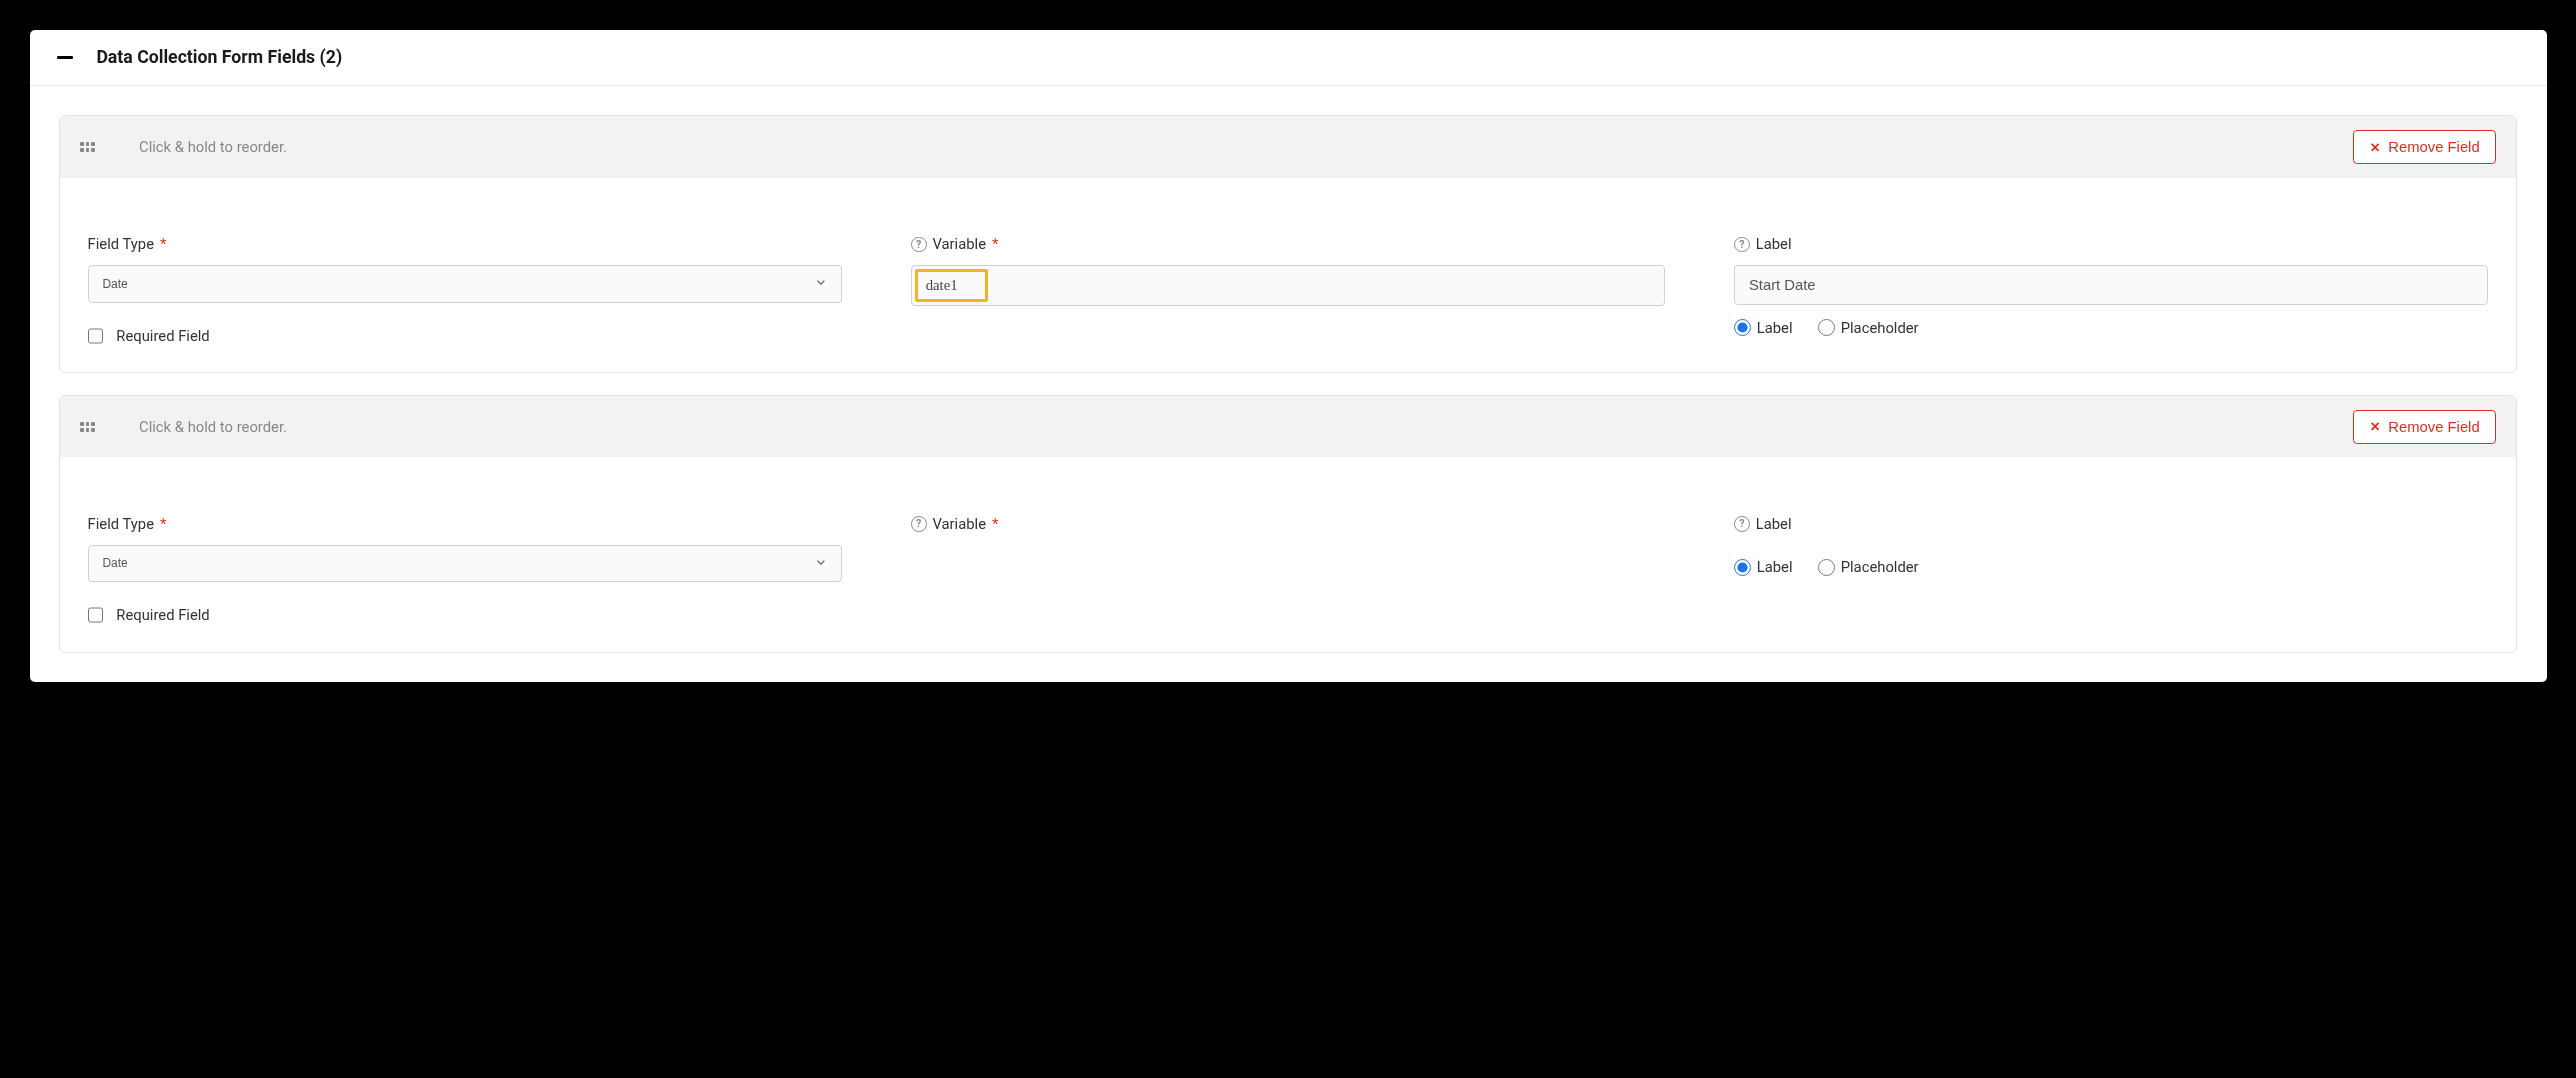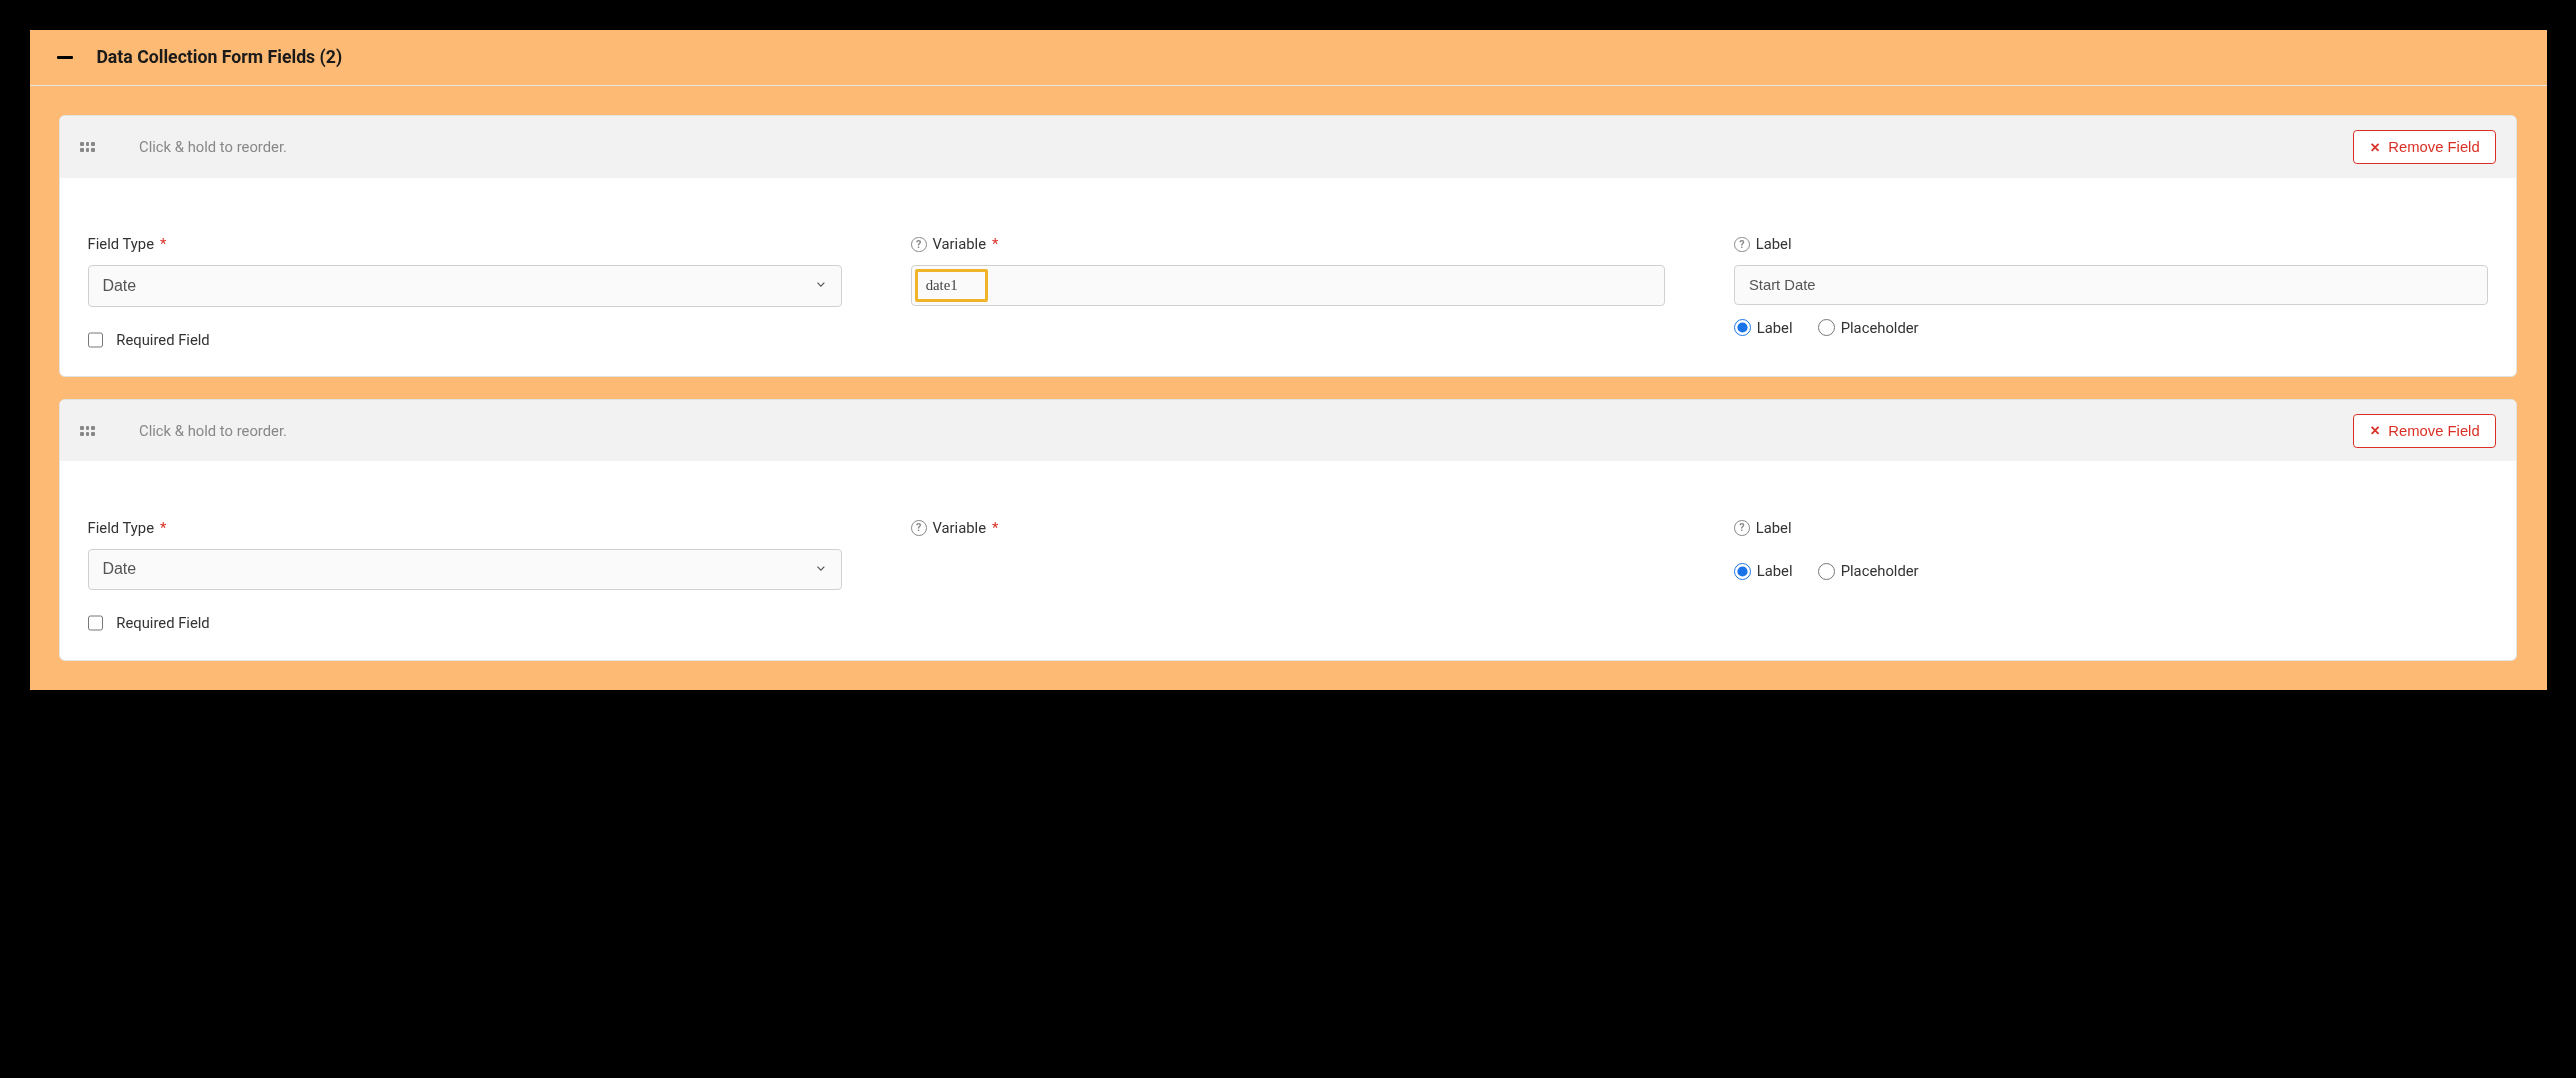--- a/index.html
+++ b/index.html
@@ -6,22 +6,22 @@
       box-sizing: border-box;
       margin: 0;
       padding: 0;
     }
     body {
       font-family: -apple-system, BlinkMacSystemFont, "Segoe UI", Roboto, Helvetica, Arial, sans-serif;
       background: #000;
       padding: 29.5px;
     }
     .panel {
-      background: #fdba74;
-      border-radius: 0;
+      background: #ffffff;
+      border-radius: 5px;
       overflow: hidden;
     }
     .section-header {
       display: flex;
       align-items: center;
       padding: 17.7px 27.6px;
       border-bottom: 1px solid #e5e5e5;
       gap: 23.6px;
     }
     .collapse-icon {
@@ -130,21 +130,21 @@
     }
     .select-wrap {
       position: relative;
     }
     .select-input {
       width: 100%;
       padding: 10.8px 13.8px;
       border: 1px solid #d0d0d0;
       border-radius: 3.9px;
       background: #fafafa;
-      font-size: 16px;
+      font-size: 12px;
       color: #555;
       appearance: none;
       -webkit-appearance: none;
       cursor: pointer;
     }
     .chevron {
       position: absolute;
       right: 13.8px;
       top: 50%;
       transform: translateY(-50%);

